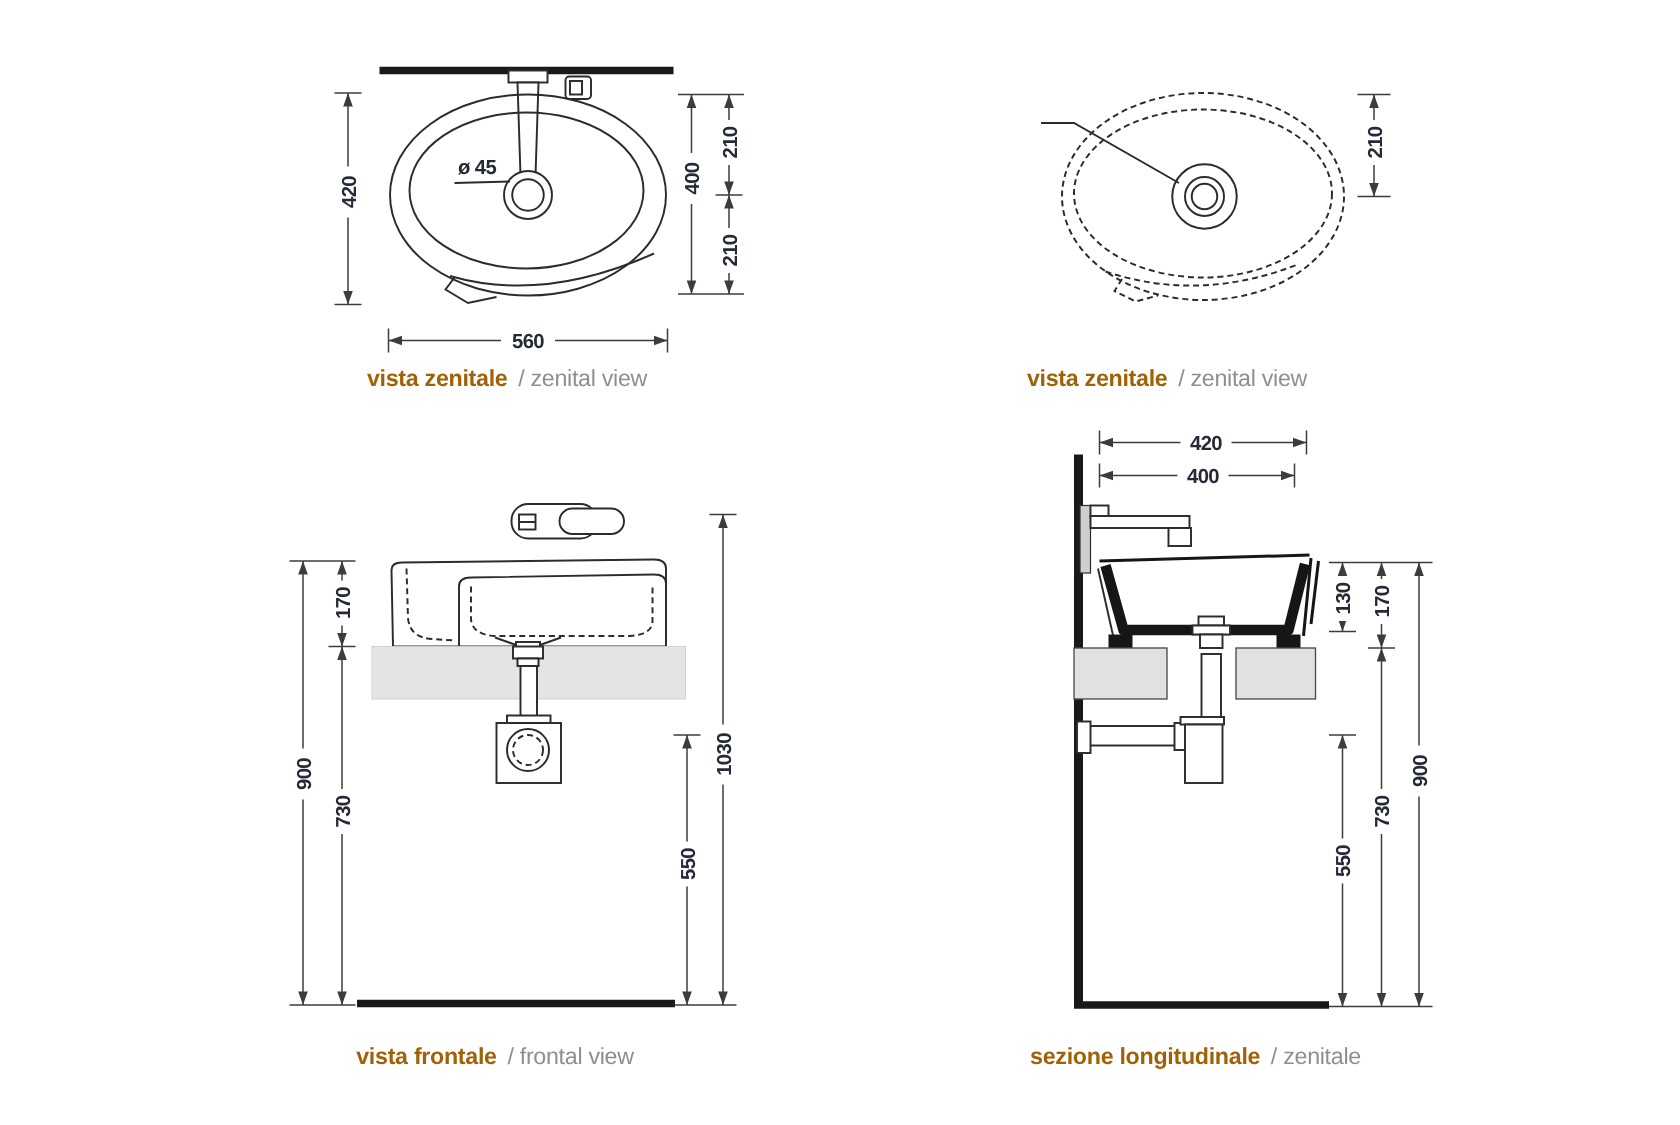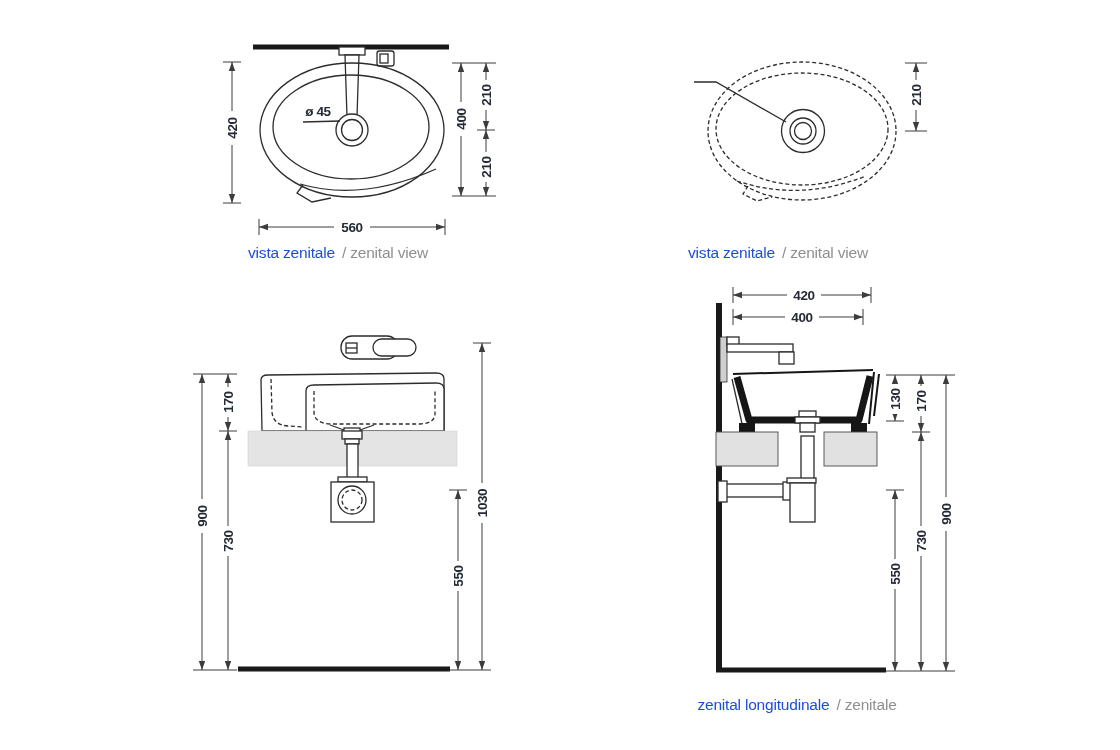--- a/index.html
+++ b/index.html
@@ -1,21 +1,21 @@
 <!DOCTYPE html>
 <html><head>
 <meta charset="utf-8">
 <style>
   *{margin:0;padding:0;box-sizing:border-box}
   html,body{background:#fff}
   body{font-family:"Liberation Sans",sans-serif}
   .sheet{position:relative;width:1120px;height:750px;background:#fff;overflow:hidden}
   .view-svg{position:absolute;overflow:visible}
   .caption{position:absolute;text-align:center;font-size:15.5px;letter-spacing:-0.2px;white-space:nowrap}
-  .caption .it{font-weight:400;color:#1d4ed8}
+  .caption .it{font-weight:700;color:#a16207}
   .caption .en{font-weight:400;color:#8f8f8f;margin-left:3px}
   .note{position:absolute;font-size:12.5px;line-height:16px;letter-spacing:-0.1px;white-space:nowrap}
   .note .b{font-weight:700;color:#1d1d27}
   .note .g{font-weight:400;color:#8f8f8f}
   svg .s{fill:none;stroke:#2c2c2c;stroke-width:1.3}
   svg .sw{fill:#fff;stroke:#2c2c2c;stroke-width:1.3}
   svg .thick{stroke:#191919;stroke-width:5;fill:none}
   svg .dash{stroke-dasharray:4 2.6}
   svg .dim{stroke:#3c3c3c;stroke-width:1;fill:none}
   svg .ext{stroke:#3c3c3c;stroke-width:1;fill:none}
@@ -301,18 +301,22 @@
   </svg>
 
   <div class="caption" style="left:173px;top:244px;width:330px">
     <span class="it">vista zenitale</span>
     <span class="en">/ zenital view</span>
   </div>
   <div class="caption" style="left:618px;top:244px;width:320px">
     <span class="it">vista zenitale</span>
     <span class="en">/ zenital view</span>
   </div>
+  <div class="caption" style="left:170px;top:696px;width:320px">
+    <span class="it">vista frontale</span>
+    <span class="en">/ frontal view</span>
+  </div>
   <div class="caption" style="left:637px;top:696px;width:320px">
-    <span class="it">zenital longitudinale</span>
+    <span class="it">sezione longitudinale</span>
     <span class="en">/ zenitale</span>
   </div>
 
 </div>
 
 </body></html>

